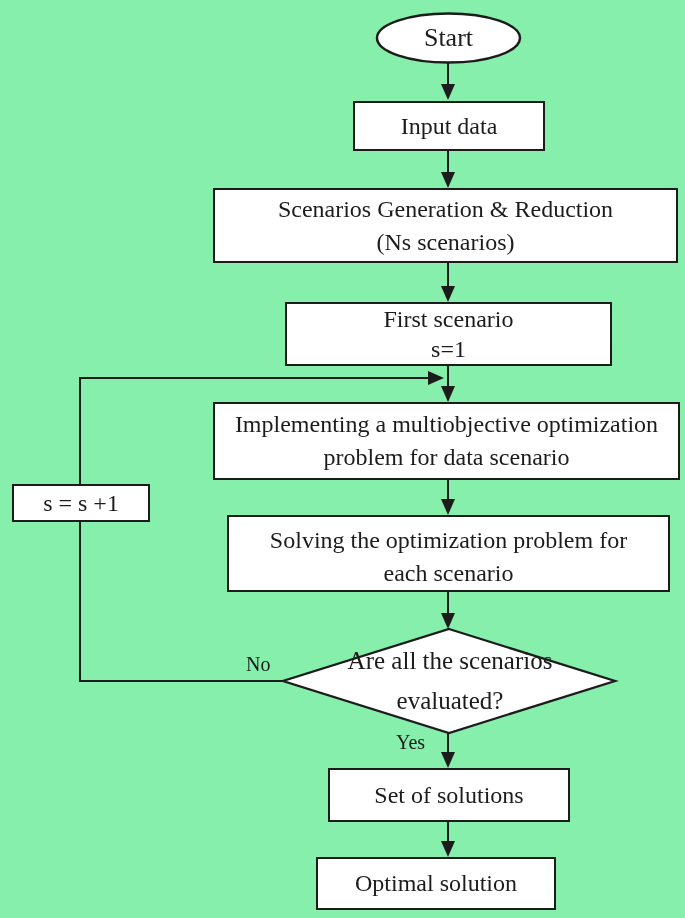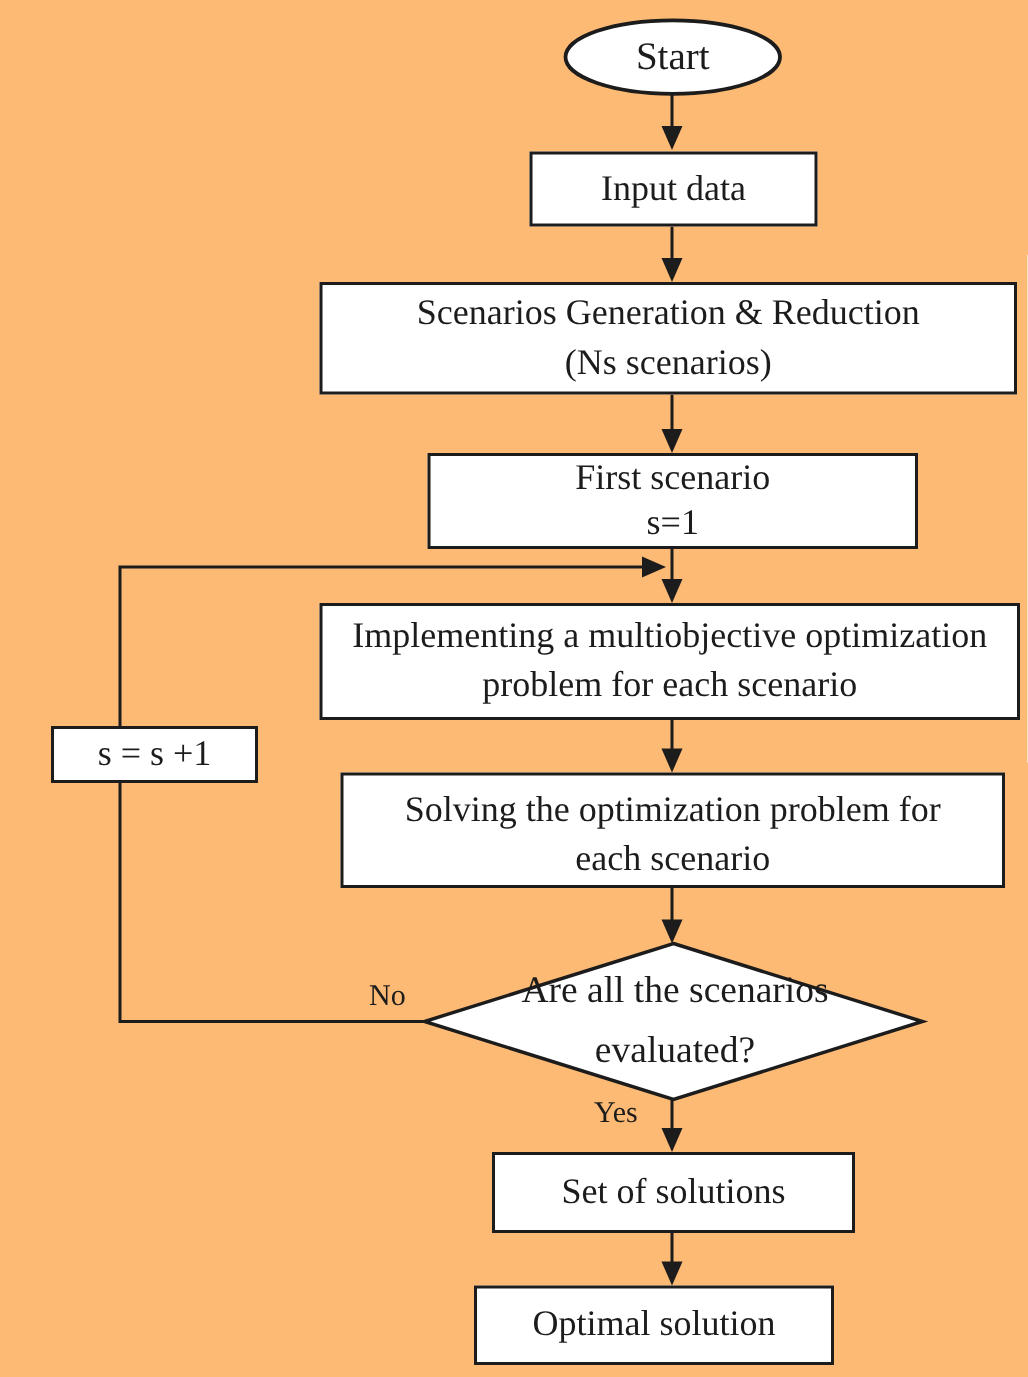--- a/index.html
+++ b/index.html
@@ -1,20 +1,20 @@
 <!DOCTYPE html>
 <html><head>
 <meta charset="utf-8">
 <style>
   html, body { margin: 0; padding: 0; background: #ffffff; }
   .canvas {
     position: relative;
     width: 685px;
     height: 918px;
-    background: #fdba74;
+    background: #86efac;
     font-family: "Liberation Serif", "DejaVu Serif", serif;
     color: #1c1c1c;
     overflow: hidden;
   }
   svg.connector-layer {
     position: absolute;
     left: 0; top: 0;
     width: 685px; height: 918px;
   }
   .node {
@@ -50,21 +50,21 @@
     white-space: nowrap;
   }
   .label-no  { left: 246px; top: 650px; }
   .label-yes { left: 396px; top: 728px; }
 
   .node-input       { left: 353px; top: 101px; width: 192px; height: 50px; }
   .node-scenarios   { left: 213px; top: 188px; width: 465px; height: 75px; }
   .node-first       { left: 285px; top: 302px; width: 327px; height: 64px; line-height: 30px; }
   .node-implement   { left: 213px; top: 402px; width: 467px; height: 78px; }
   .node-solve       { left: 227px; top: 515px; width: 443px; height: 77px; justify-content: flex-end; }
-  .node-increment   { left: 12px;  top: 484px; width: 138px; height: 38px; margin-left: 22px; }
+  .node-increment   { left: 12px;  top: 484px; width: 138px; height: 38px; }
   .node-set         { left: 328px; top: 768px; width: 242px; height: 54px; }
   .node-optimal     { left: 316px; top: 857px; width: 240px; height: 53px; }
 </style>
 </head>
 <body>
 
 <div class="canvas">
 
   <svg class="connector-layer" viewBox="0 0 685 918" xmlns="http://www.w3.org/2000/svg">
     <g stroke="#1c1c1c" stroke-width="2" fill="none">
@@ -107,21 +107,21 @@
     <span>(Ns scenarios)</span>
   </div>
 
   <div class="node node-first">
     <span>First scenario</span>
     <span>s=1</span>
   </div>
 
   <div class="node node-implement">
     <span>Implementing a multiobjective optimization</span>
-    <span>problem for each scenario</span>
+    <span>problem for data scenario</span>
   </div>
 
   <div class="node node-solve">
     <span>Solving the optimization problem for</span>
     <span>each scenario</span>
   </div>
 
   <div class="shape-label decision-label">
     <span>Are all the scenarios</span>
     <span>evaluated?</span>

